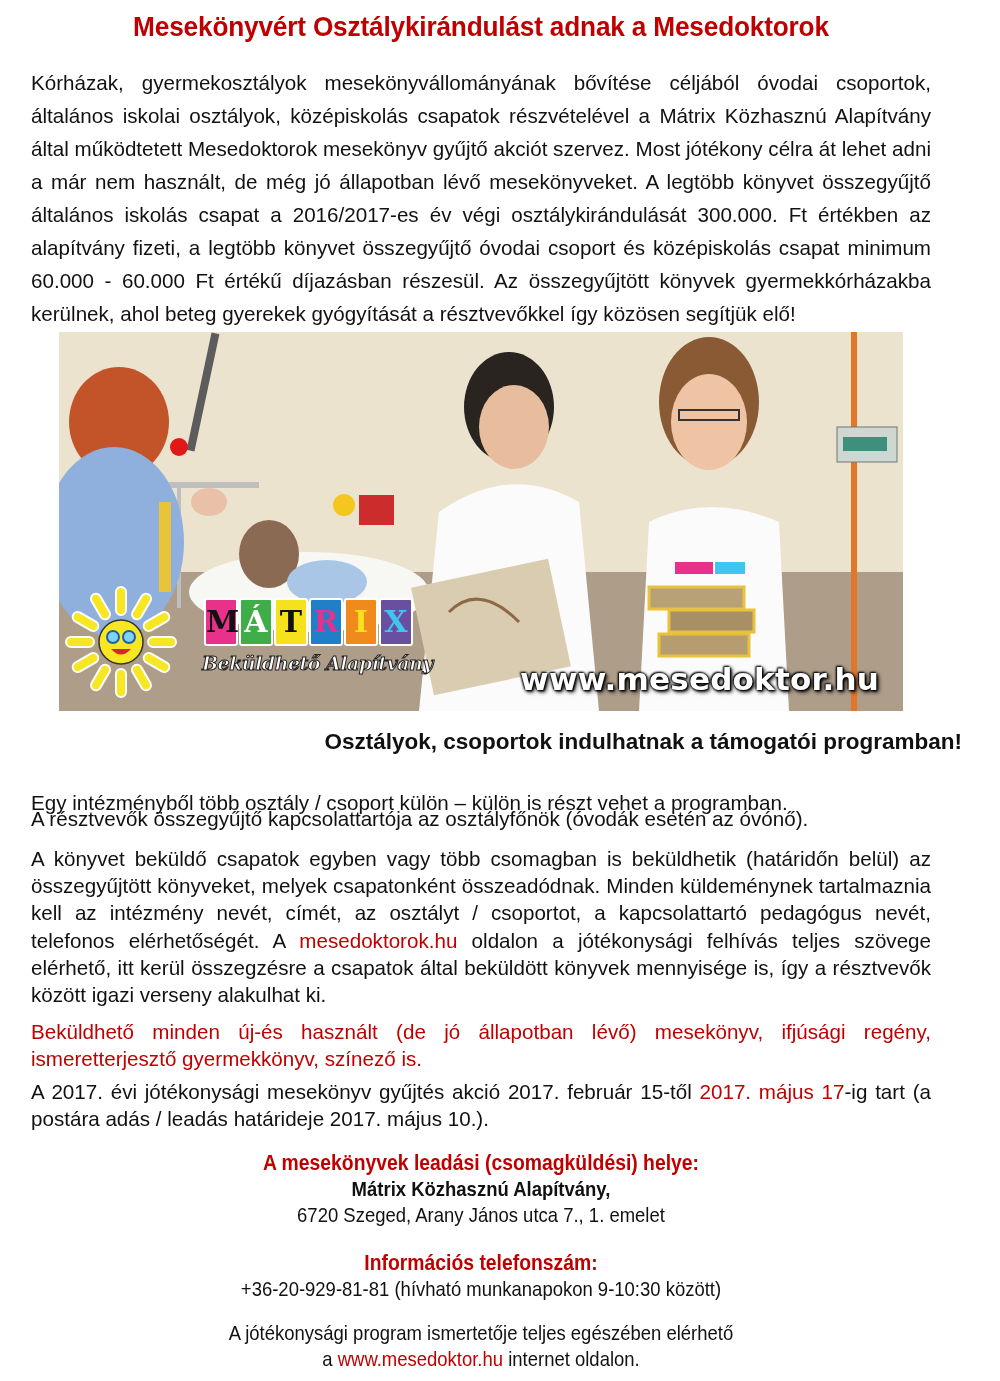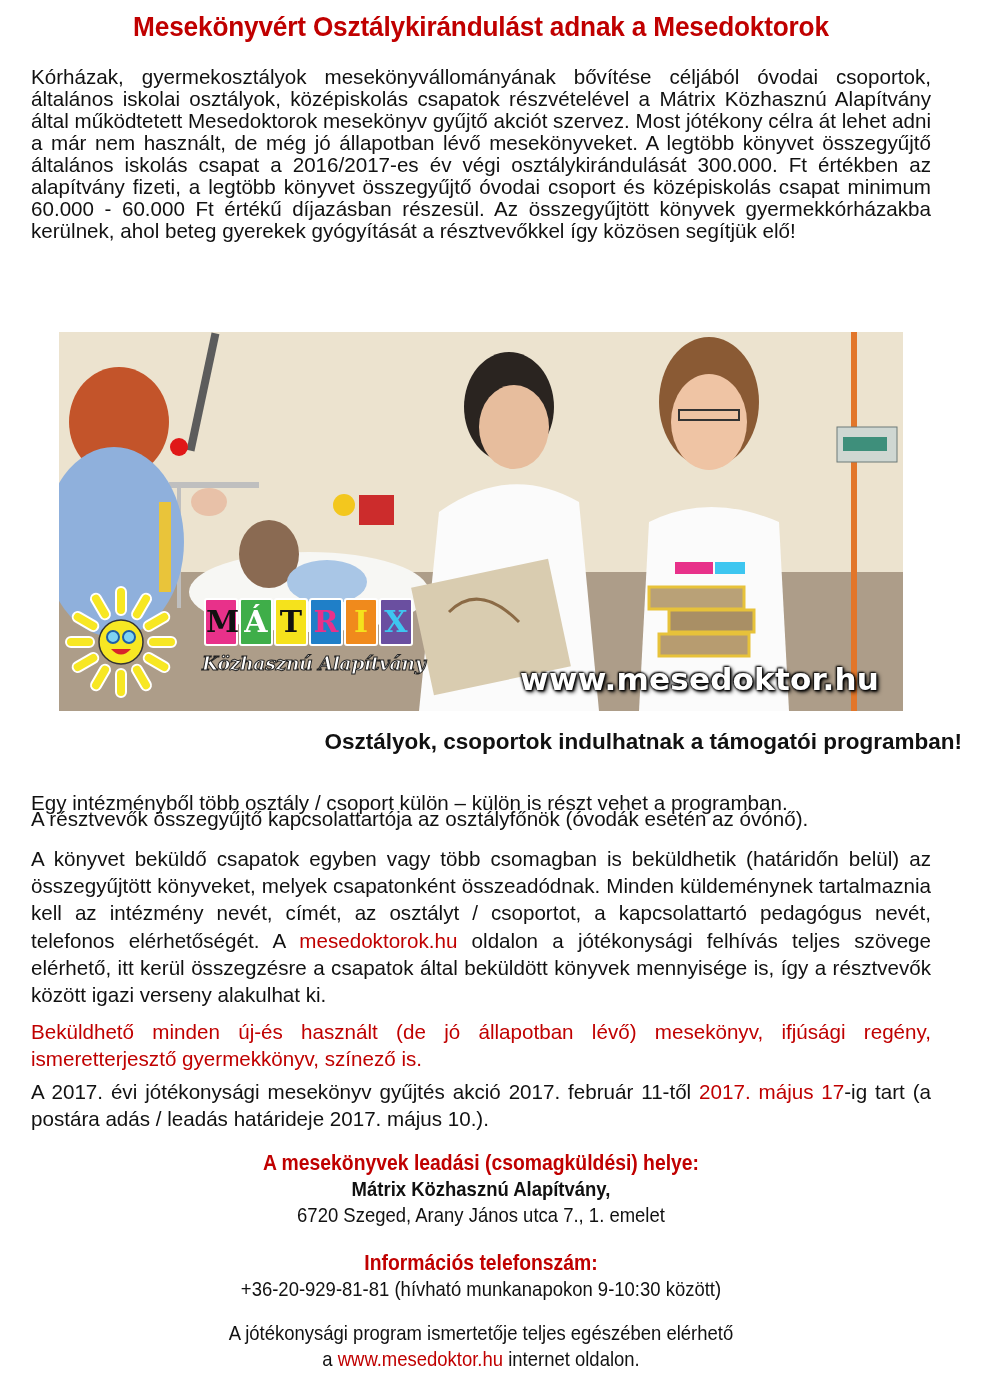--- a/index.html
+++ b/index.html
@@ -29,21 +29,21 @@
       transform: scaleX(0.92);
       transform-origin: center;
       margin: 0;
     }
     .intro {
       position: absolute;
       left: 31px;
       top: 66px;
       width: 900px;
       font-size: 20.6px;
-      line-height: 22px;
+      line-height: 33px;
       text-align: justify;
       margin: 0;
     }
     .photo {
       position: absolute;
       left: 59px;
       top: 332px;
       width: 844px;
       height: 379px;
       overflow: hidden;
@@ -217,35 +217,35 @@
   </svg>
 
   <div class="logo-word">
     <span style="background:#e8318a;color:#111;">M</span>
     <span style="background:#3fae49;color:#fff;">Á</span>
     <span style="background:#f5e21c;color:#111;">T</span>
     <span style="background:#1f7fc8;color:#e8318a;">R</span>
     <span style="background:#f08a1c;color:#f5e21c;">I</span>
     <span style="background:#6a4fa0;color:#3ec6f0;">X</span>
   </div>
-  <div class="logo-sub">Közhasznú Alapítvány</div>
+  <div class="logo-sub">Beküldhető Alapítvány</div>
   <div class="watermark">www.mesedoktor.hu</div>
 </div>
 
 <h2 class="sub-heading">Osztályok, csoportok indulhatnak a támogatói programban!</h2>
 
 <p class="para" style="top:765px;margin-top:24px;">Egy intézményből több osztály / csoport külön – külön is részt vehet a programban.</p>
 
 <p class="para" style="top:805px;">A résztvevők összegyűjtő kapcsolattartója az osztályfőnök (óvodák esetén az óvónő).</p>
 
 <p class="para" style="top:845px;"><span>A könyvet beküldő csapatok egyben vagy több csomagban is beküldhetik (határidőn belül) az összegyűjtött könyveket, melyek csapatonként összeadódnak. Minden küldeménynek tartalmaznia kell az intézmény nevét, címét, az osztályt / csoportot, a kapcsolattartó pedagógus nevét, telefonos elérhetőségét. A </span><span class="red">mesedoktorok.hu</span><span> oldalon a jótékonysági felhívás teljes szövege elérhető, itt kerül összegzésre a csapatok által beküldött könyvek mennyisége is, így a résztvevők között igazi verseny alakulhat ki.</span></p>
 
 <p class="para red" style="top:1018px;">Beküldhető minden új-és használt (de jó állapotban lévő) mesekönyv, ifjúsági regény, ismeretterjesztő gyermekkönyv, színező is.</p>
 
-<p class="para" style="top:1078px;"><span>A 2017. évi jótékonysági mesekönyv gyűjtés akció 2017. február 11-től </span><span class="red">2017. május 17</span><span>-ig tart (a postára adás / leadás határideje 2017. május 10.).</span></p>
+<p class="para" style="top:1078px;"><span>A 2017. évi jótékonysági mesekönyv gyűjtés akció 2017. február 15-től </span><span class="red">2017. május 17</span><span>-ig tart (a postára adás / leadás határideje 2017. május 10.).</span></p>
 
 <div class="center-block narrow" style="top:1150px;">
   <div class="ch-red">A mesekönyvek leadási (csomagküldési) helye:</div>
   <div class="ch-bold">Mátrix Közhasznú Alapítvány,</div>
   <div class="ch-normal">6720 Szeged, Arany János utca 7., 1. emelet</div>
 </div>
 
 <div class="center-block narrow" style="top:1250px;">
   <div class="ch-red">Információs telefonszám:</div>
   <div class="ch-normal">+36-20-929-81-81 (hívható munkanapokon 9-10:30 között)</div>

